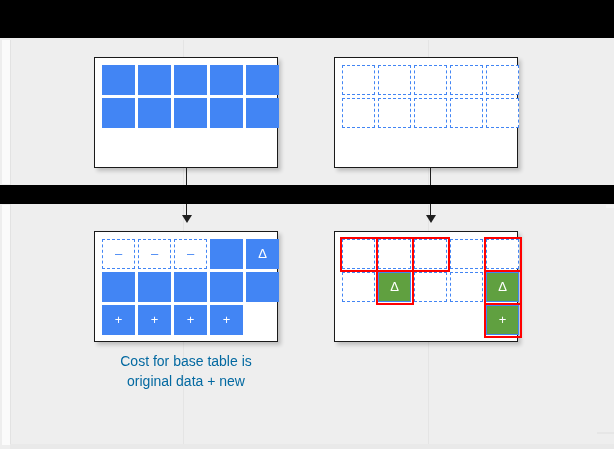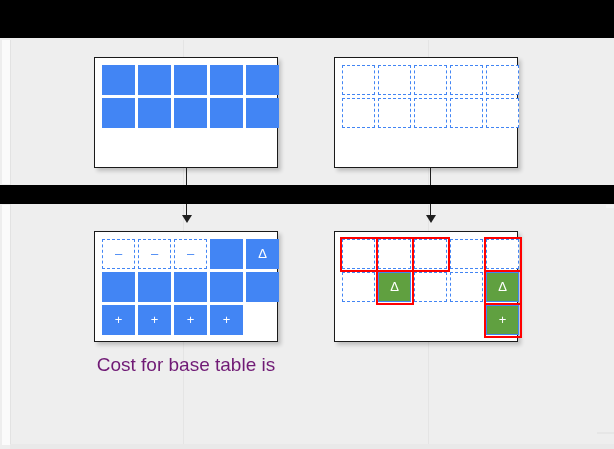--- a/index.html
+++ b/index.html
@@ -129,22 +129,22 @@
     height: 0;
     border-left: 5px solid transparent;
     border-right: 5px solid transparent;
     border-top: 8px solid #1f1f1f;
   }
 
   
   .caption {
     position: absolute;
     text-align: center;
-    color: #701a75;
-    font-size: 19px;
+    color: #0369a1;
+    font-size: 14px;
     line-height: 1.45;
     font-family: "Liberation Sans", sans-serif;
     z-index: 15;
   }
 </style>
 </head>
 <body>
 
 <div id="stage">
 
@@ -257,19 +257,20 @@
         <div class="cell empty"></div>
         <div class="cell empty"></div>
         <div class="cell green flagged">
           <span class="glyph">+</span>
         </div>
       </div>
   </div>
 
   <div class="caption" style="left:86px; top:351px; width:200px;">
       <div>Cost for base table is</div>
+      <div>original data + new</div>
     </div>
 
 
   <div class="black-bar" id="bar-top"></div>
   <div class="black-bar" id="bar-middle"></div>
 
 </div>
 
 </body></html>

